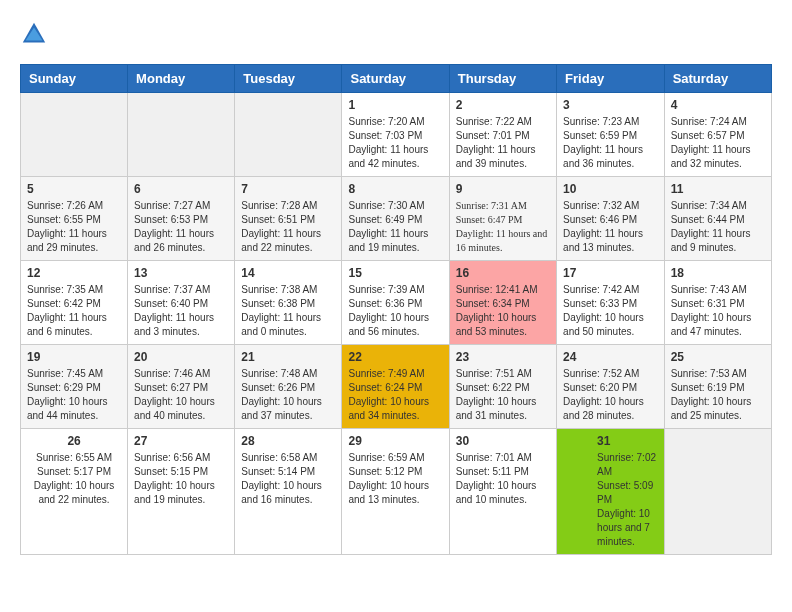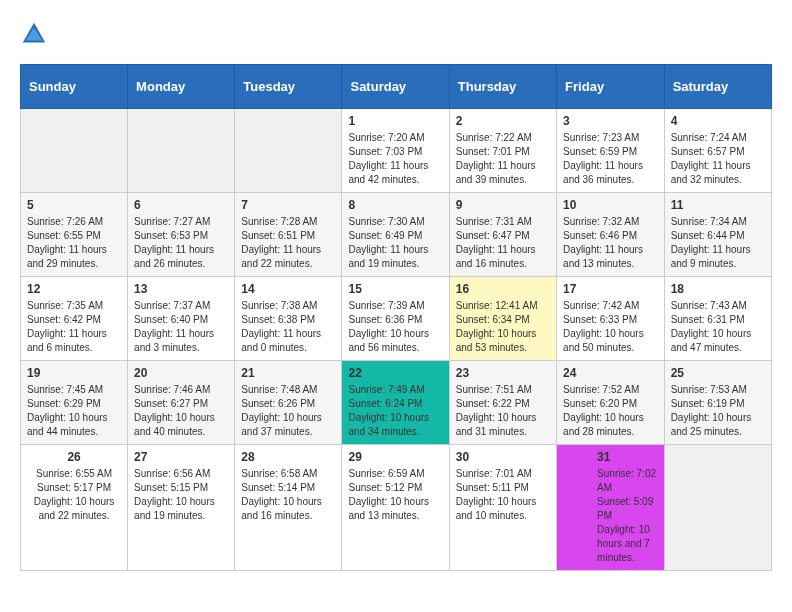--- a/index.html
+++ b/index.html
@@ -55,21 +55,21 @@
     .calendar {
       width: 100%;
       border-collapse: collapse;
       border: 1px solid #ccc;
     }
     .calendar th {
       background-color: #2a6ebb;
       color: #fff;
       font-size: 13px;
       font-weight: bold;
-      padding: 14px 8px;
+      padding: 6px 8px;
       text-align: left;
       border: 1px solid #1a5fa8;
     }
     .calendar td {
       vertical-align: top;
       padding: 5px 6px;
       border: 1px solid #ccc;
       font-size: 10.5px;
       color: #333;
       width: 108px;
@@ -179,21 +179,21 @@
 Daylight: 11 hours and 22 minutes.</div>
         </td>
         <td style="background: rgb(245, 245, 245);">
           <span class="day-number">8</span>
           <div class="day-info" style="white-space: pre-line;">Sunrise: 7:30 AM
 Sunset: 6:49 PM
 Daylight: 11 hours and 19 minutes.</div>
         </td>
         <td style="background: rgb(245, 245, 245);">
           <span class="day-number">9</span>
-          <div class="day-info" style="white-space: pre-line;">Sunrise: 7:31 AM
+          <div class="day-info" style="white-space: pre-line; font-family: Liberation Serif, serif;">Sunrise: 7:31 AM
 Sunset: 6:47 PM
 Daylight: 11 hours and 16 minutes.</div>
         </td>
         <td style="background: rgb(245, 245, 245);">
           <span class="day-number">10</span>
           <div class="day-info" style="white-space: pre-line;">Sunrise: 7:32 AM
 Sunset: 6:46 PM
 Daylight: 11 hours and 13 minutes.</div>
         </td>
         <td style="background: rgb(245, 245, 245);">
@@ -221,21 +221,21 @@
           <div class="day-info" style="white-space: pre-line;">Sunrise: 7:38 AM
 Sunset: 6:38 PM
 Daylight: 11 hours and 0 minutes.</div>
         </td>
         <td style="background: rgb(255, 255, 255);">
           <span class="day-number">15</span>
           <div class="day-info" style="white-space: pre-line;">Sunrise: 7:39 AM
 Sunset: 6:36 PM
 Daylight: 10 hours and 56 minutes.</div>
         </td>
-        <td style="background: #fef9c3;">
+        <td style="background: #fca5a5;">
           <span class="day-number">16</span>
           <div class="day-info" style="white-space: pre-line;">Sunrise: 12:41 AM
 Sunset: 6:34 PM
 Daylight: 10 hours and 53 minutes.</div>
         </td>
         <td style="background: rgb(255, 255, 255);">
           <span class="day-number">17</span>
           <div class="day-info" style="white-space: pre-line;">Sunrise: 7:42 AM
 Sunset: 6:33 PM
 Daylight: 10 hours and 50 minutes.</div>
@@ -259,21 +259,21 @@
           <div class="day-info" style="white-space: pre-line;">Sunrise: 7:46 AM
 Sunset: 6:27 PM
 Daylight: 10 hours and 40 minutes.</div>
         </td>
         <td style="background: rgb(245, 245, 245);">
           <span class="day-number">21</span>
           <div class="day-info" style="white-space: pre-line;">Sunrise: 7:48 AM
 Sunset: 6:26 PM
 Daylight: 10 hours and 37 minutes.</div>
         </td>
-        <td style="background: #14b8a6;">
+        <td style="background: #eab308;">
           <span class="day-number">22</span>
           <div class="day-info" style="white-space: pre-line;">Sunrise: 7:49 AM
 Sunset: 6:24 PM
 Daylight: 10 hours and 34 minutes.</div>
         </td>
         <td style="background: rgb(245, 245, 245);">
           <span class="day-number">23</span>
           <div class="day-info" style="white-space: pre-line;">Sunrise: 7:51 AM
 Sunset: 6:22 PM
 Daylight: 10 hours and 31 minutes.</div>
@@ -315,21 +315,21 @@
           <div class="day-info" style="white-space: pre-line;">Sunrise: 6:59 AM
 Sunset: 5:12 PM
 Daylight: 10 hours and 13 minutes.</div>
         </td>
         <td style="background: rgb(255, 255, 255);">
           <span class="day-number">30</span>
           <div class="day-info" style="white-space: pre-line;">Sunrise: 7:01 AM
 Sunset: 5:11 PM
 Daylight: 10 hours and 10 minutes.</div>
         </td>
-        <td style="background: #d946ef; padding-left: 40px;">
+        <td style="background: #84cc16; padding-left: 40px;">
           <span class="day-number">31</span>
           <div class="day-info" style="white-space: pre-line;">Sunrise: 7:02 AM
 Sunset: 5:09 PM
 Daylight: 10 hours and 7 minutes.</div>
         </td>
         <td class="empty-cell"></td>
       </tr>
     </tbody>
 </table>
 

